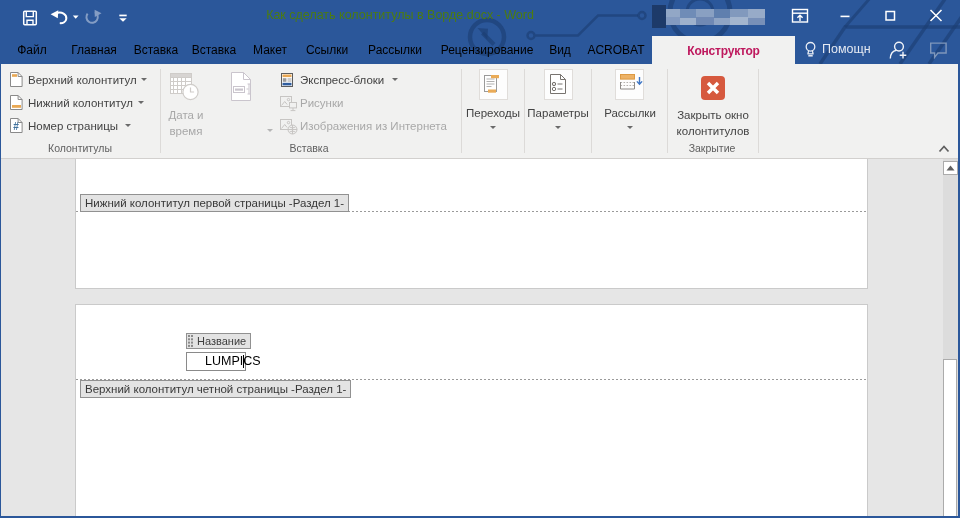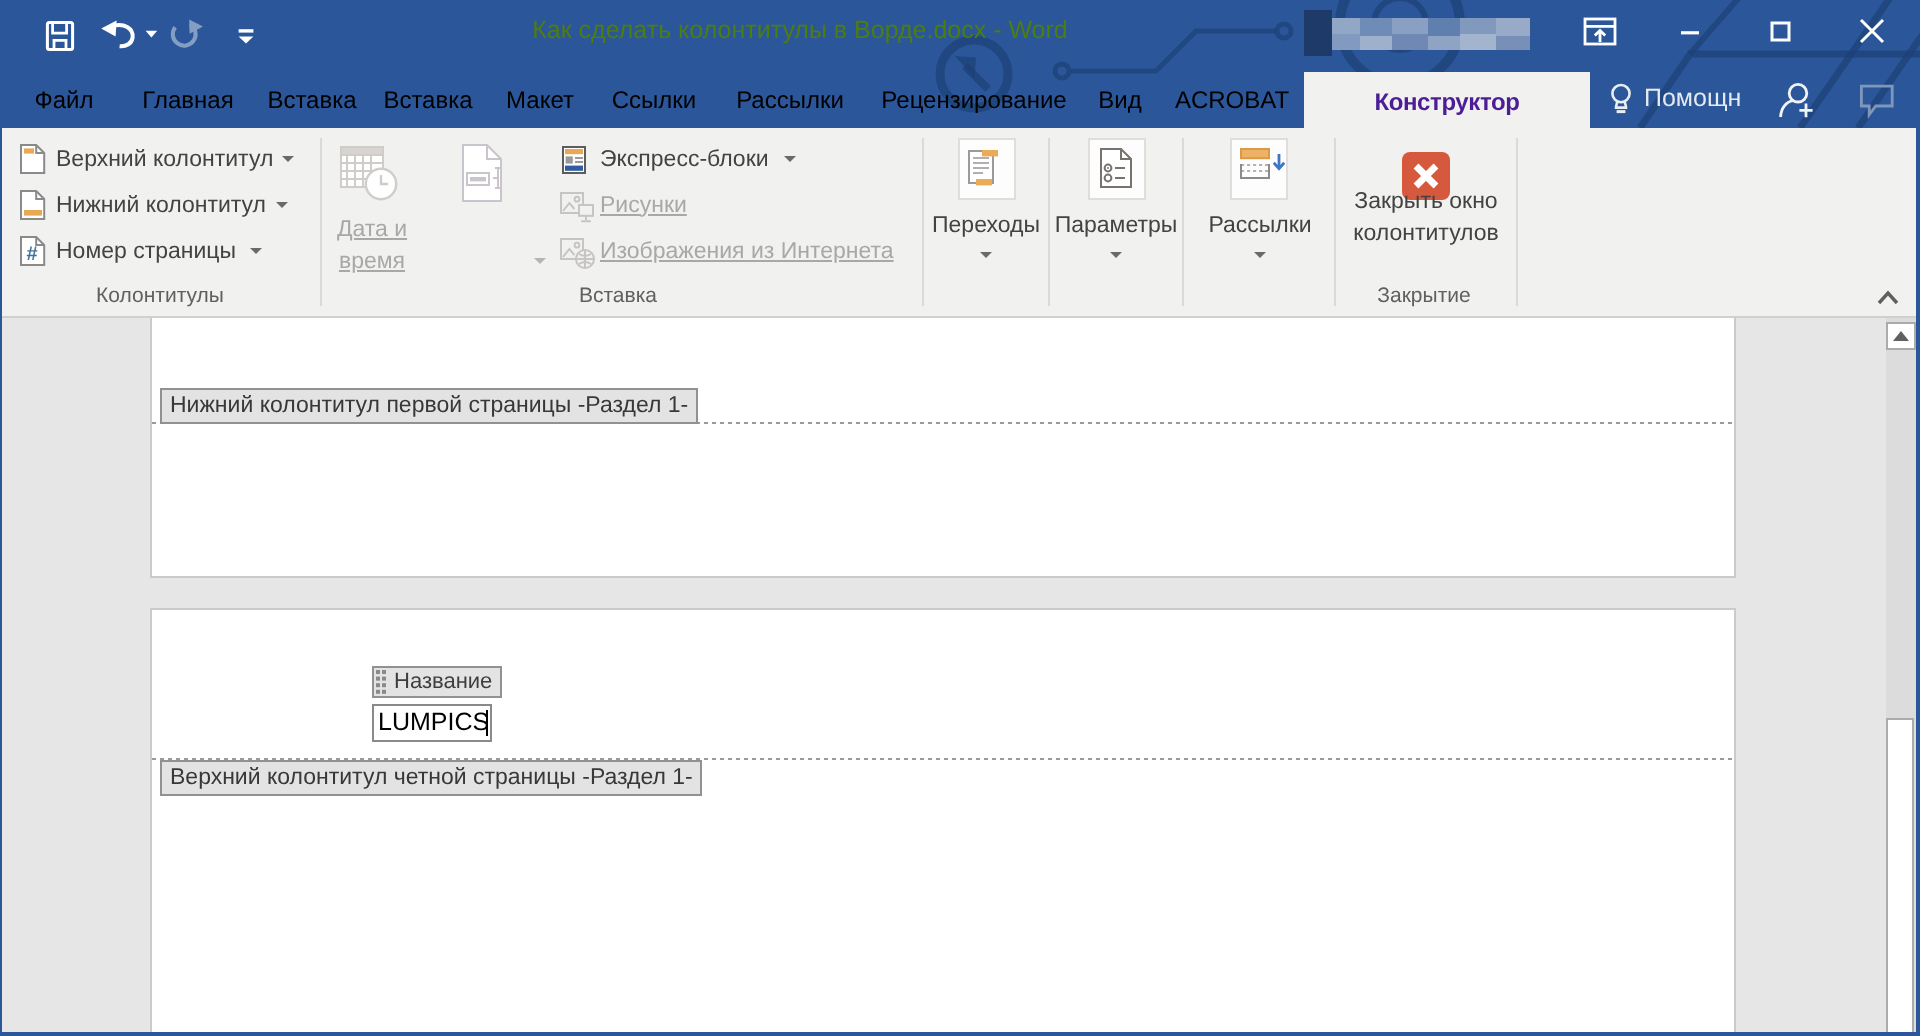--- a/index.html
+++ b/index.html
@@ -4,36 +4,36 @@
 <style>
   html,body{margin:0;padding:0;}
   body{font-family:"Liberation Sans", sans-serif; width:960px; height:518px; overflow:hidden;}
   .win{position:relative;width:960px;height:518px;background:#e6e6e6;overflow:hidden;}
   .abs{position:absolute;}
   
   .chrome{position:absolute;left:0;top:0;width:960px;height:64px;background:#2b579a;}
   .title{position:absolute;top:8px;left:0;width:800px;text-align:center;color:#4d7c0f;font-size:12.5px;}
   .tab{position:absolute;top:43px;transform:translateX(-50%);color:#000000;font-size:12px;white-space:nowrap;}
   .activetab{position:absolute;left:652px;top:36px;width:143px;height:28px;background:#f1f1f0;}
-  .activetab span{position:absolute;left:50%;top:8px;transform:translateX(-50%);color:#4c1d95;font-size:12px;font-weight:bold;letter-spacing:-0.2px;}
+  .activetab span{position:absolute;left:50%;top:8px;transform:translateX(-50%);color:#be185d;font-size:12px;font-weight:bold;letter-spacing:-0.2px;}
   
   .ribbon{position:absolute;left:0;top:64px;width:960px;height:94px;background:#f1f1f0;}
   .gsep{position:absolute;top:5px;width:1px;height:84px;background:#dcdad8;}
   .glabel{position:absolute;top:78px;transform:translateX(-50%);font-size:10.5px;color:#606060;white-space:nowrap;}
   .rowlabel{position:absolute;font-size:11.5px;color:#434343;white-space:nowrap;}
   
   .dd{position:absolute;width:0;height:0;border-left:3px solid transparent;border-right:3px solid transparent;border-top:3.5px solid #6a6a6a;}
   .ddg{border-top-color:#b5b5b5;}
   .bigbtn-label{position:absolute;transform:translateX(-50%);font-size:11.5px;line-height:16px;color:#434343;white-space:nowrap;text-align:center;}
   .iconbox{position:absolute;width:29px;height:31px;background:#fdfdfd;border:1px solid #e0ddda;box-sizing:border-box;}
   
   .doc{position:absolute;left:0;top:158px;width:960px;height:360px;background:#e6e6e6;}
   .page{position:absolute;left:75px;width:793px;background:#ffffff;border:1px solid #cacaca;box-sizing:border-box;}
   .dash{position:absolute;height:1px;background:repeating-linear-gradient(90deg,#9a9a9a 0 2px,rgba(0,0,0,0) 2px 4px);}
-  .gray{color:#a8a8a8 !important;text-decoration:underline;}
+  .gray{color:#a8a8a8 !important;}
   .tag{position:absolute;background:#e3e3e3;border:1px solid #919191;font-size:11.5px;color:#383838;line-height:16px;padding:0 4px;box-sizing:border-box;white-space:nowrap;}
 </style>
 </head>
 <body>
 <div class="win">
   <div class="chrome"></div>
 
   <svg class="abs" style="left:0;top:0;" width="960" height="64" viewBox="0 0 960 64">
     <g stroke="#1c3e72" stroke-opacity="0.62" fill="none">
       <circle cx="487" cy="37" r="17" stroke-width="4.5"></circle>
@@ -240,21 +240,21 @@
       <path d="M0.5 8 v7 h14 v-7" stroke="#8d8a87" fill="none"></path>
       <path d="M19.5 3 v7 m-2.6 -2.6 l2.6 2.9 l2.6 -2.9" stroke="#3e76c4" stroke-width="1.4" fill="none"></path>
     </svg>
     <div class="bigbtn-label" style="left:630px;top:41px;">Рассылки</div>
     <div class="dd" style="left:627px;top:62px;"></div>
 
     <div class="abs" style="left:701px;top:12px;width:24px;height:24px;background:#d6593e;border-radius:4px;"></div>
     <svg class="abs" style="left:701px;top:12px;" width="24" height="24" viewBox="0 0 24 24">
       <path d="M7 7 L17 17 M17 7 L7 17" stroke="#ffffff" stroke-width="3.4" fill="none"></path>
     </svg>
-    <div class="bigbtn-label" style="left:713px;top:29px;">Закрыть окно<br>колонтитулов</div>
+    <div class="bigbtn-label" style="left:713px;top:43px;">Закрыть окно<br>колонтитулов</div>
     <div class="glabel" style="left:712px;">Закрытие</div>
 
     <svg class="abs" style="left:938px;top:81px;" width="12" height="8" viewBox="0 0 12 8">
       <path d="M1.5 6.5 L6 1.5 L10.5 6.5" fill="none" stroke="#5f5f5f" stroke-width="1.7"></path>
     </svg>
   </div>
 
   <div class="doc" id="docarea">
     <div class="abs" style="left:0;top:0;width:960px;height:1px;background:#d2d0ce;"></div>
     <div class="page" style="top:1px;height:130px;border-top:none;"></div>
@@ -270,21 +270,21 @@
         <rect x="0" y="0" width="2" height="2"></rect>
           <rect x="3" y="0" width="2" height="2"></rect>
         <rect x="0" y="3.3" width="2" height="2"></rect>
           <rect x="3" y="3.3" width="2" height="2"></rect>
         <rect x="0" y="6.6" width="2" height="2"></rect>
           <rect x="3" y="6.6" width="2" height="2"></rect>
         <rect x="0" y="9.9" width="2" height="2"></rect>
           <rect x="3" y="9.9" width="2" height="2"></rect>
       </g>
     </svg>
-    <div class="abs" style="left:186px;top:193.5px;width:60px;height:19px;background:#fff;border:1px solid #8a8a8a;box-sizing:border-box;font-size:12.5px;color:#000;line-height:17px;padding-left:2px;">LUMPICS<span class="abs" style="left:55.5px;top:2.5px;width:1px;height:13px;background:#000;"></span></div>
+    <div class="abs" style="left:186px;top:193.5px;width:60px;height:19px;background:#fff;border:1px solid #8a8a8a;box-sizing:border-box;font-size:12.5px;color:#000;line-height:17px;padding-left:18px;">LUMPICS<span class="abs" style="left:55.5px;top:2.5px;width:1px;height:13px;background:#000;"></span></div>
 
     <div class="abs" style="left:943px;top:1px;width:14.5px;height:359px;background:#dcdcdc;"></div>
     <div class="abs" style="left:957.5px;top:1px;width:1.5px;height:359px;background:#f4f4f4;"></div>
     <div class="abs" style="left:943px;top:3px;width:15px;height:14px;background:#ffffff;border:1px solid #ababab;box-sizing:border-box;"></div>
     <svg class="abs" style="left:946px;top:7px;" width="9" height="6" viewBox="0 0 9 6">
       <path d="M0.5 5.5 h8 L4.5 0.5 z" fill="#606060"></path>
     </svg>
     <div class="abs" style="left:943px;top:201px;width:14px;height:159px;background:#ffffff;border:1px solid #ababab;box-sizing:border-box;"></div>
   </div>
 

